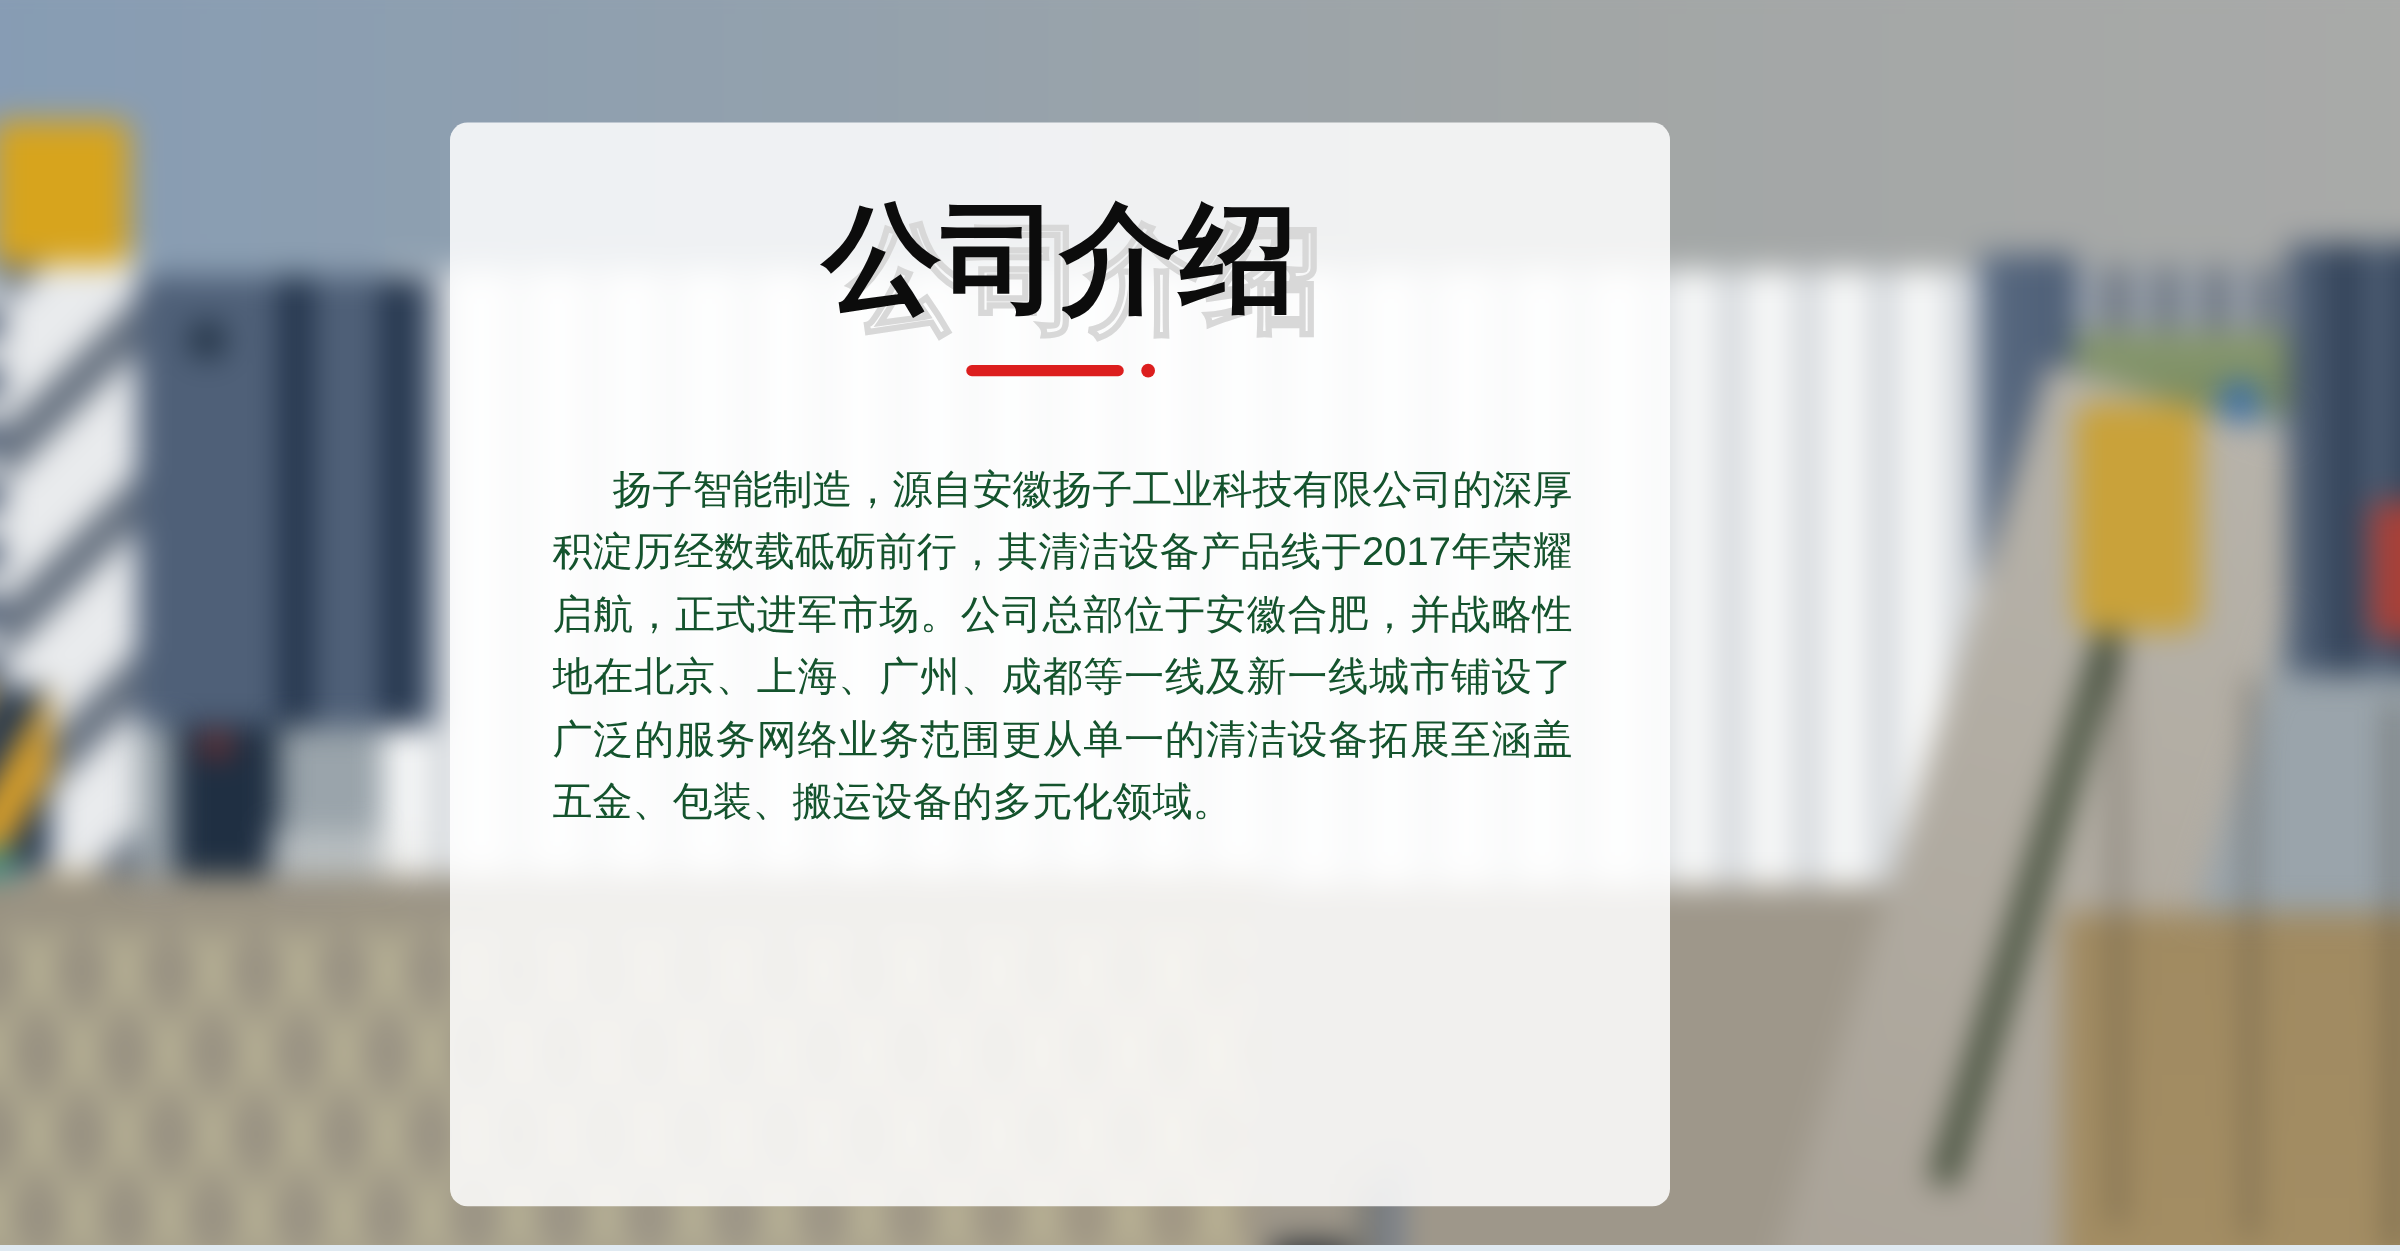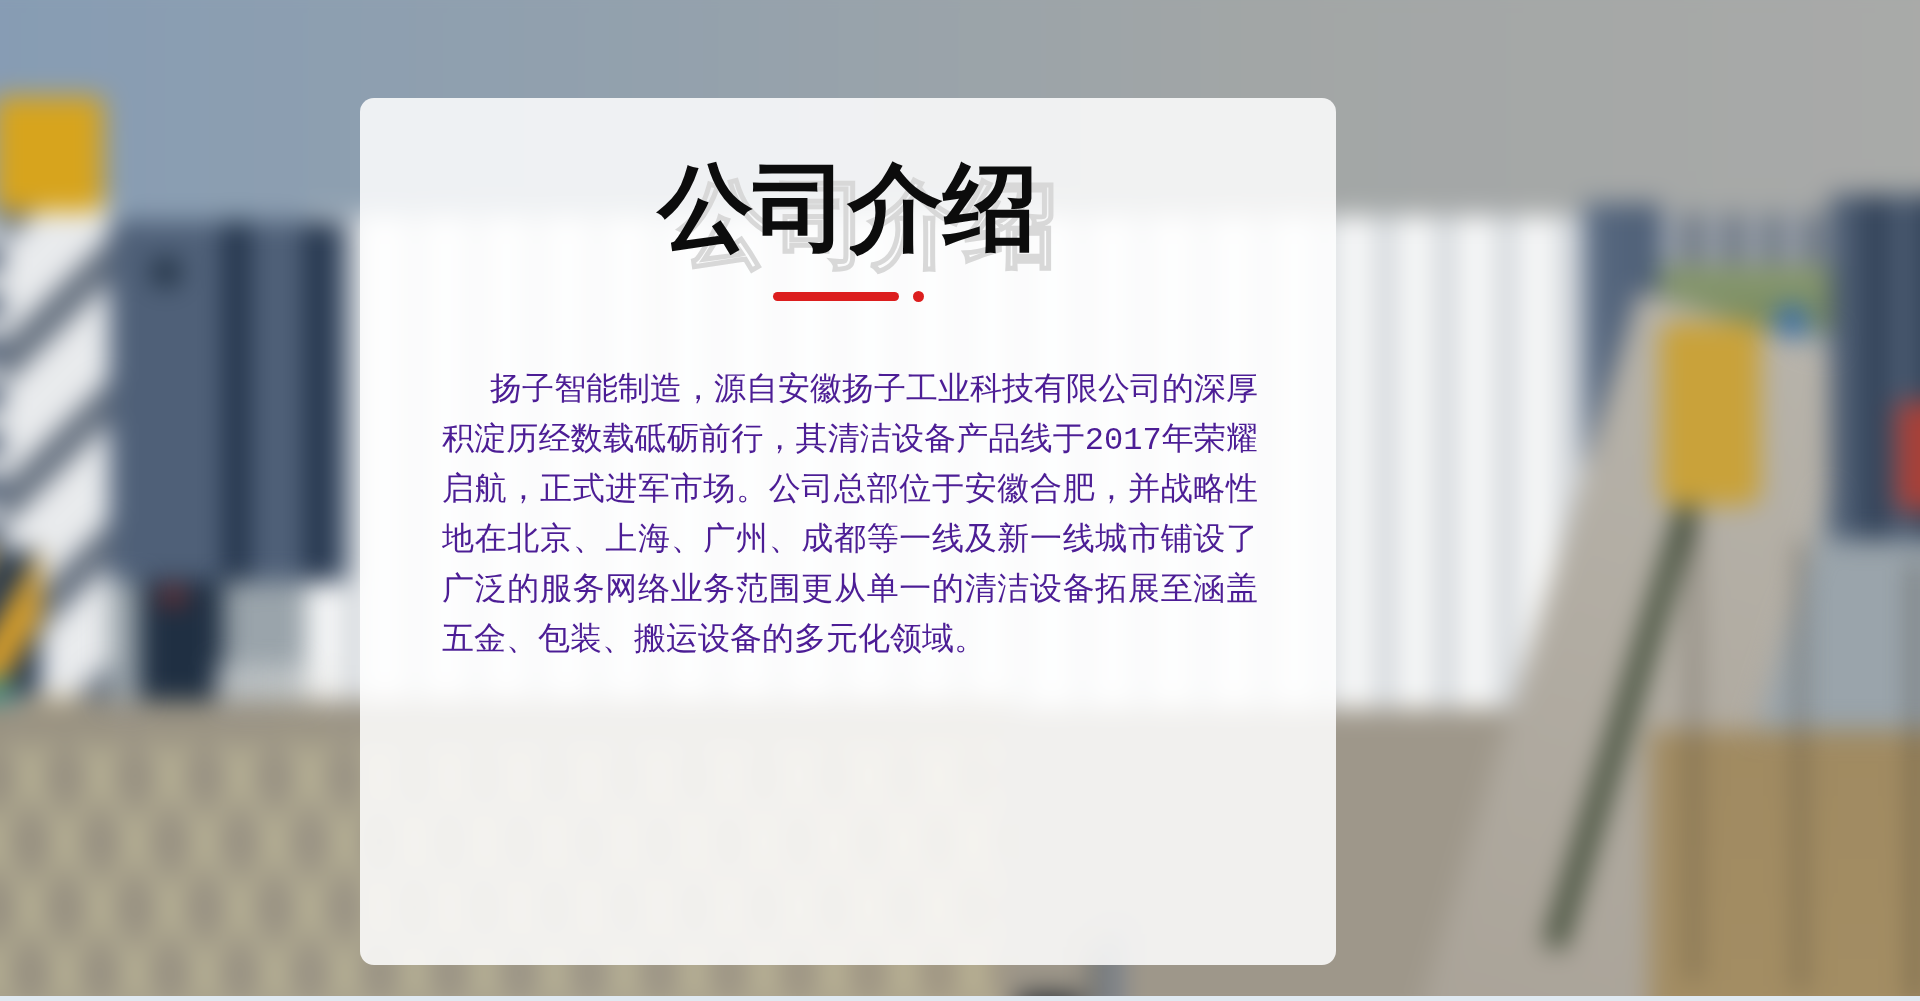--- a/index.html
+++ b/index.html
@@ -113,23 +113,22 @@
   }
   .title { color: #0c0c0c; }
 
   .divider { margin-top: 36px; display: flex; justify-content: center; align-items: center; gap: 14px; }
   .divider-line { width: 126px; height: 9px; border-radius: 5px; background: var(--accent, #dc1e1e); }
   .divider-dot { width: 11px; height: 11px; border-radius: 50%; background: var(--accent, #dc1e1e); }
 
   .intro-body {
     margin: 64px 78px 0 82px;
     font-size: 32px; line-height: 50px;
-    color: #4c1d95;
+    color: #14532d;
     text-align: justify;
-    font-family: Liberation Mono, monospace;
   }
   .intro-body p { text-indent: 1.5em; }
   .intro-body p + p { margin-top: 50px; }
 </style>
 </head>
 <body>
 
 <div class="bg">
   <div class="bg-scene">
     <div class="bg-sky"></div>

